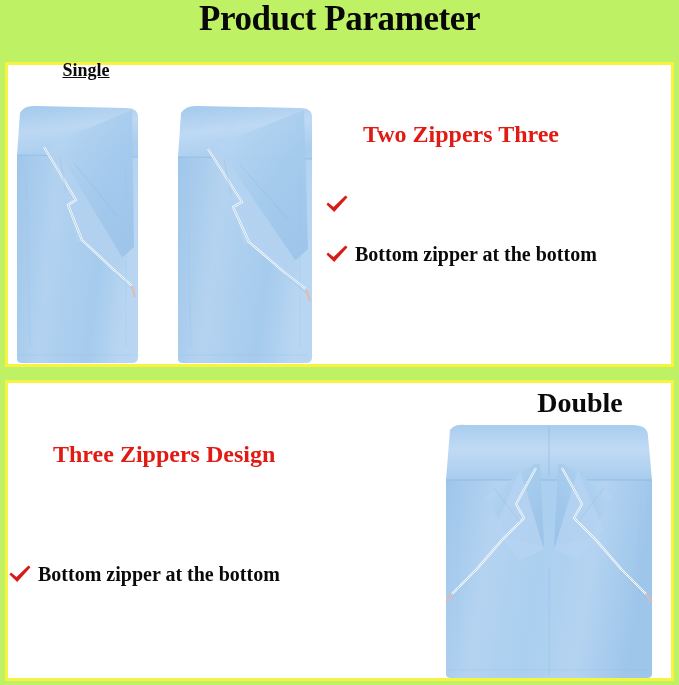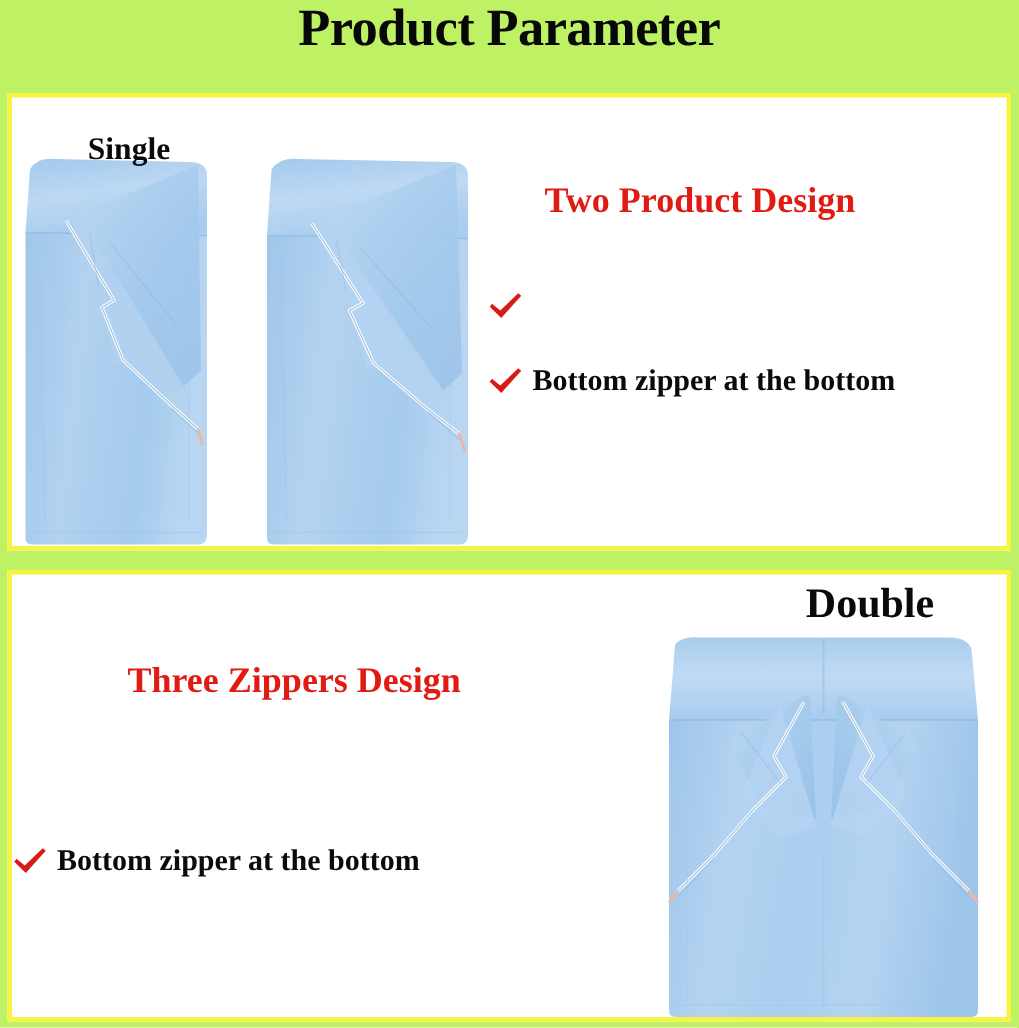--- a/index.html
+++ b/index.html
@@ -56,23 +56,24 @@
   .product-caption {
     position: absolute;
     font-family: "Liberation Serif", "DejaVu Serif", serif;
     font-weight: bold;
     color: #0a0a0a;
     white-space: nowrap;
     text-align: center;
   }
   #caption-single {
     left: 26px;
-    top: 87px;
+    top: 60px;
     width: 120px;
-    font-size: 21px;
+    font-size: 18px;
+    text-decoration: underline;
   }
   #caption-single-luxury {
     left: 151px;
     top: 70px;
     width: 190px;
     font-size: 22px;
   }
   #caption-double {
     left: 500px;
     top: 387px;
@@ -90,21 +91,20 @@
     white-space: nowrap;
     letter-spacing: 0px;
   }
   #heading-two-zippers {
     left: 363px;
     top: 121px;
   }
   #heading-three-zippers {
     left: 53px;
     top: 441px;
-    margin-left: 32px;
   }
 
   
   .bullet-row {
     position: absolute;
     display: flex;
     align-items: center;
     white-space: nowrap;
   }
   .bullet-check {
@@ -221,21 +221,21 @@
       <path d="M50 62 L57 98" stroke="#8fb9df" stroke-width="0.9" fill="none" opacity="0.4"></path>
       <path d="M13 72 L17 250" stroke="#9cc3e7" stroke-width="1" fill="none" opacity="0.35"></path>
       <path d="M126 72 L126 250" stroke="#9cc3e7" stroke-width="1" fill="none" opacity="0.3"></path>
       <path d="M112 178 L132 196" stroke="#8fb9df" stroke-width="0.8" fill="none" opacity="0.5"></path>
       <path d="M6 258 L134 258" stroke="#93bde2" stroke-width="0.8" fill="none" opacity="0.4"></path>
     </svg>
   </div>
 
   <div class="product-caption" id="caption-single">Single</div>
 
-  <div class="design-heading" id="heading-two-zippers">Two Product Design</div>
+  <div class="design-heading" id="heading-two-zippers">Two Zippers Three</div>
 
   <div class="bullet-row" id="bullet-top-1">
     <span class="bullet-check">
       <svg width="24" height="22" viewBox="0 0 24 22" xmlns="http://www.w3.org/2000/svg">
         <path d="M1.5 11.5 L3 9.5 L8.5 14 L20.5 2.5 L22.5 4.2 L9.2 19 Z" fill="#d81b16"></path>
       </svg>
     </span>
   </div>
 
   <div class="bullet-row" id="bullet-top-2">

